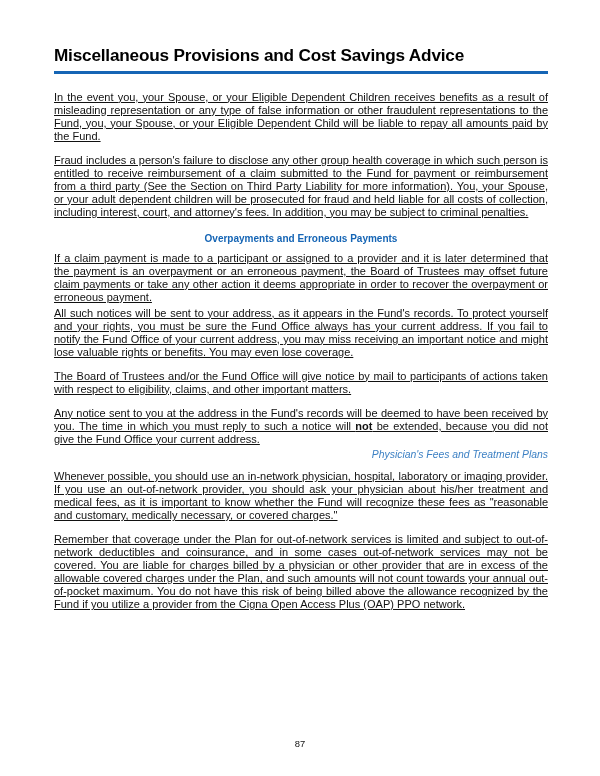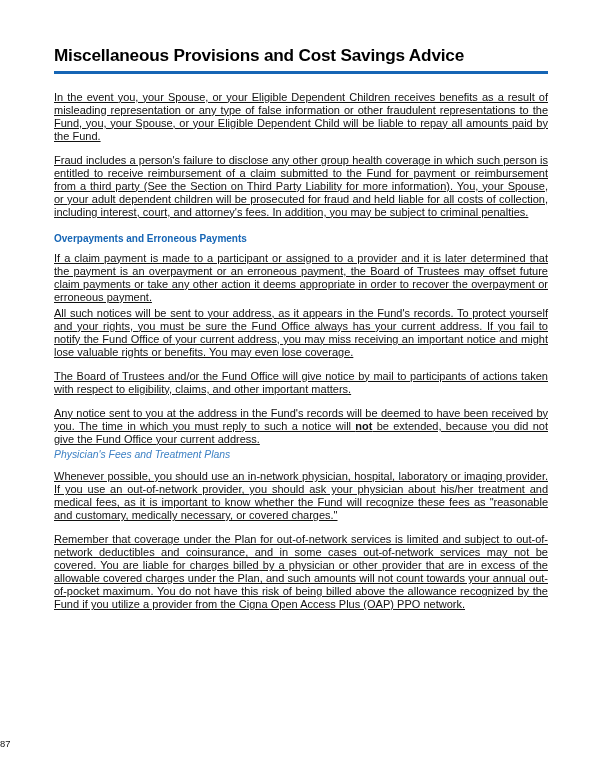--- a/index.html
+++ b/index.html
@@ -53,30 +53,32 @@
   
   .section-head {
     font-size: 10px;
     font-weight: bold;
     color: #1565b5;
     margin: 0 0 7px 0;
     line-height: 1.2;
   }
   .section-head.spaced {
     margin-top: 14px;
+    text-align: center;
   }
 
   
   .sub-head {
     font-size: 10.4px;
     font-style: italic;
     font-weight: normal;
     color: #3d81c4;
     margin: 0 0 9px 0;
     line-height: 1.2;
+    text-align: right;
   }
 
   
   p.body {
     font-size: 11px;
     line-height: 13px;
     text-align: justify;
     text-justify: inter-word;
     margin: 0 0 11px 0;
     color: #111111;
@@ -93,20 +95,21 @@
   .block {
     margin-bottom: 3px;
   }
 
   
   .page-number {
     position: absolute;
     left: 0;
     top: 738px;
     width: 600px;
+    text-align: center;
     font-size: 9.4px;
     color: #111111;
   }
 </style>
 </head>
 <body>
 
 <div class="page">
   <div class="content">
 

